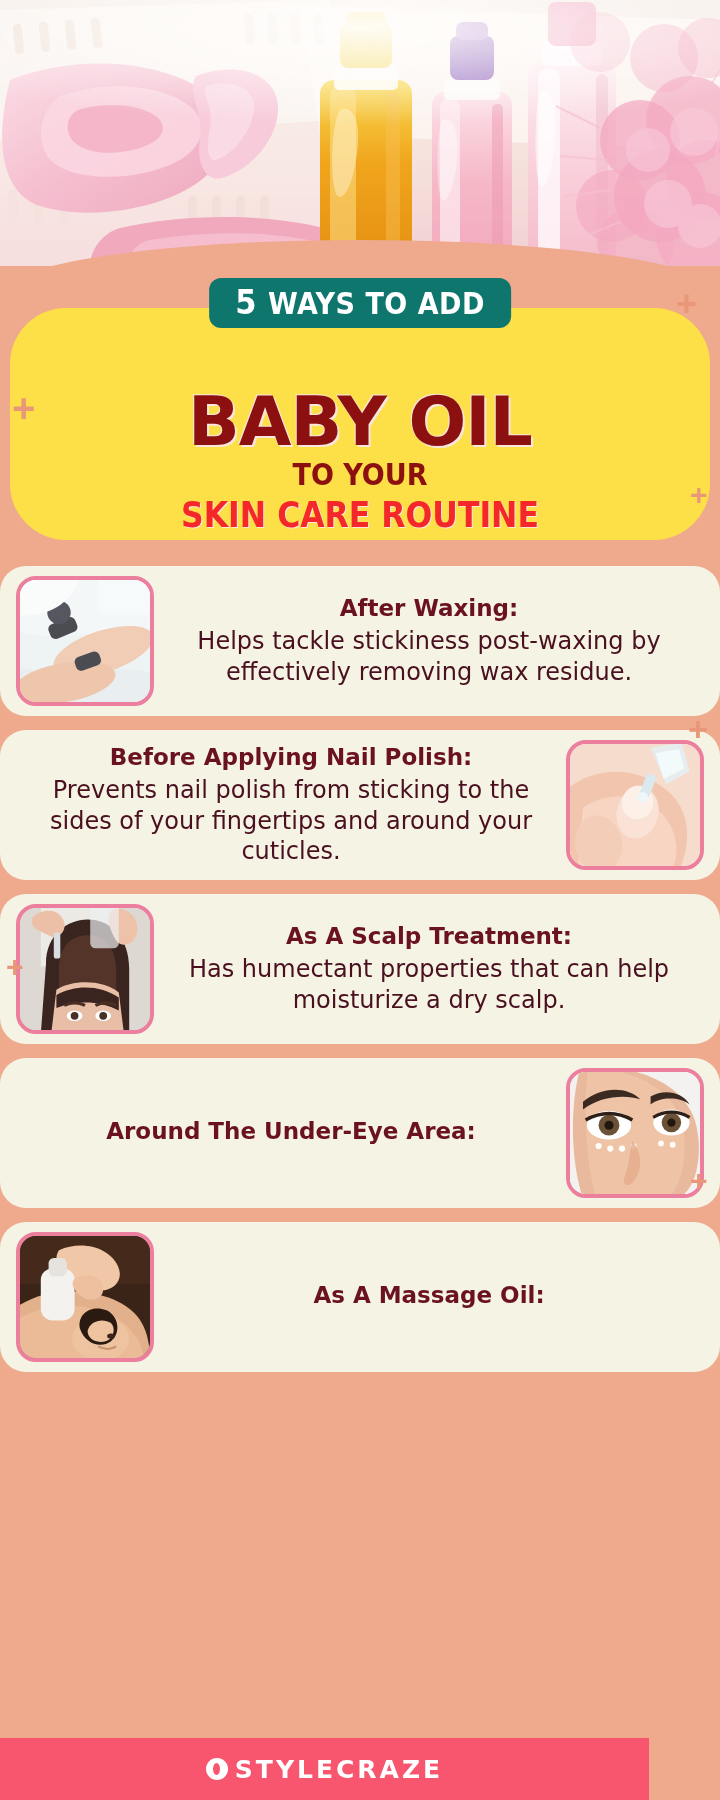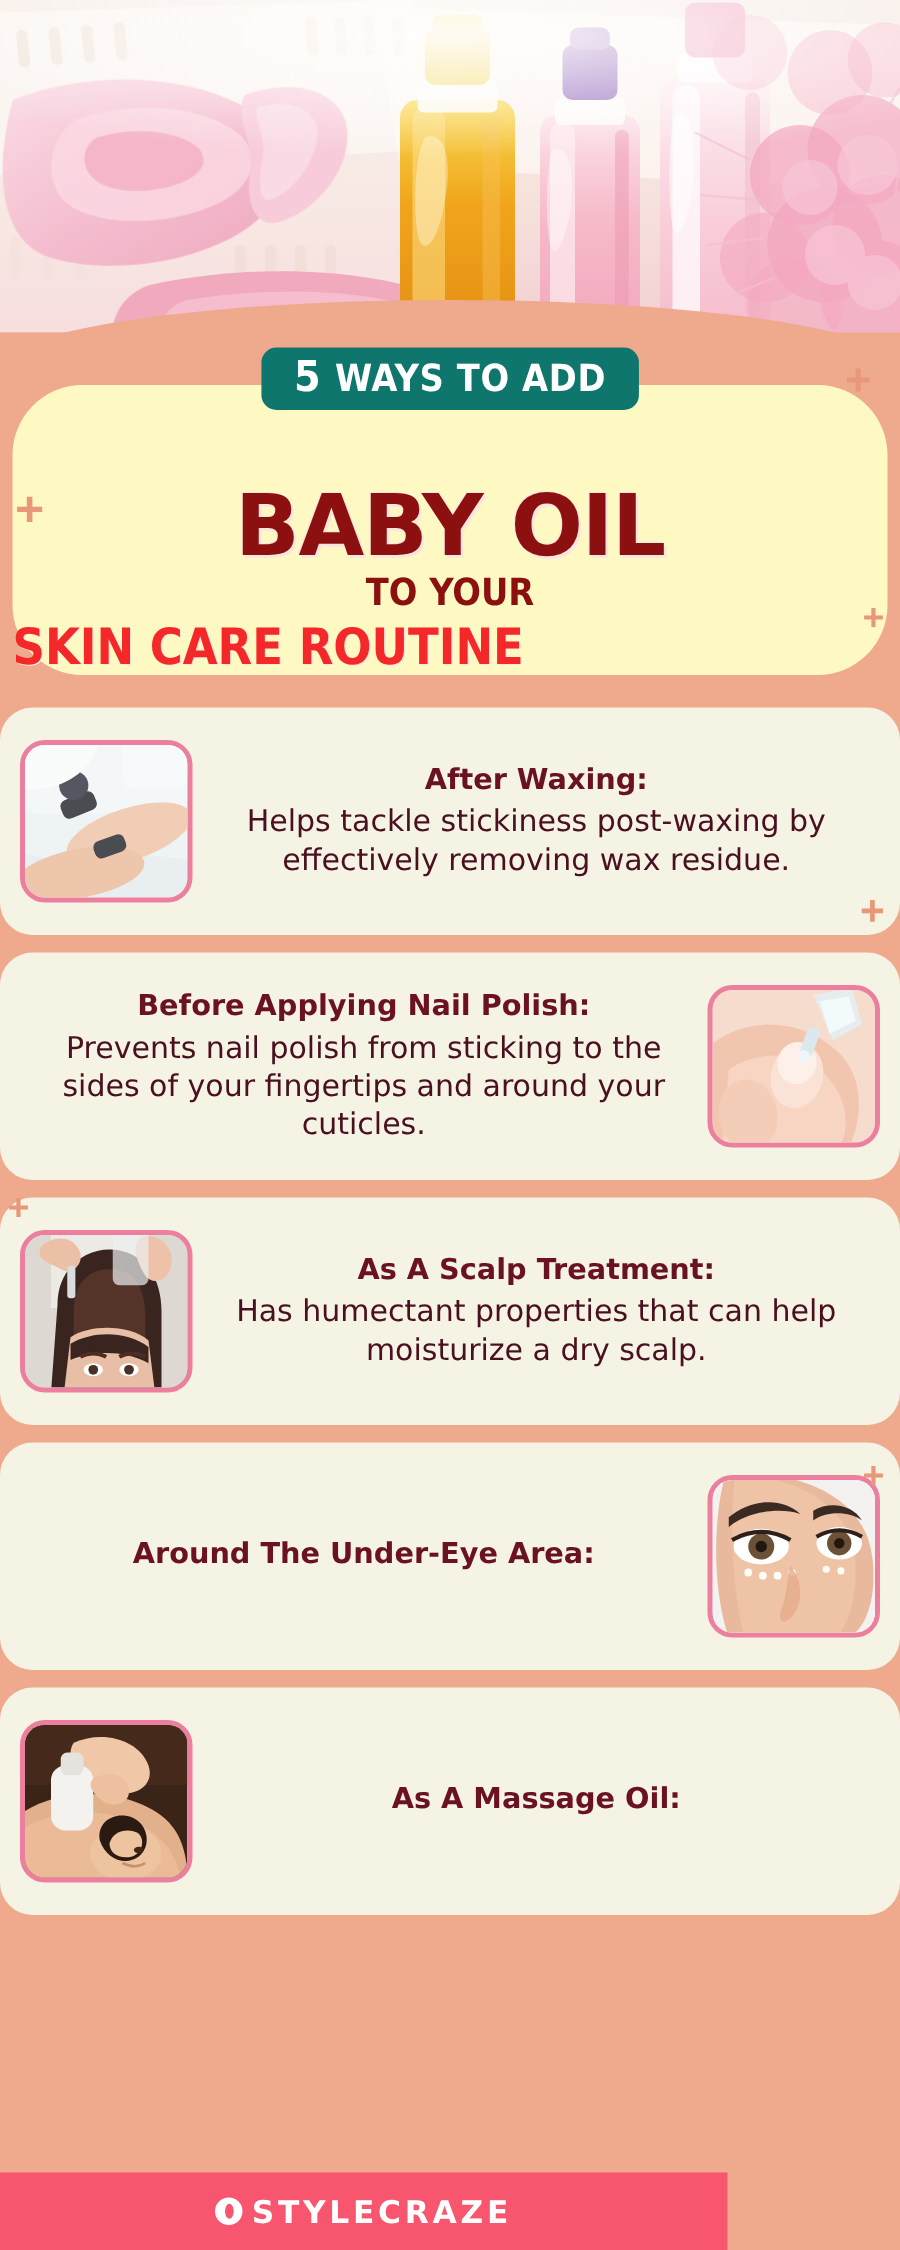--- a/index.html
+++ b/index.html
@@ -17,21 +17,21 @@
   .hero svg { display:block; width:720px; height:266px; }
 
   
   .title-zone { position:relative; width:720px; height:300px; background:#efa98d; }
   .title-zone::before{
     content:""; position:absolute; left:0; right:0; top:-26px; height:54px;
     background:#efa98d; border-radius:50% 50% 0 0 / 100% 100% 0 0;
   }
   .title-card{
     position:absolute; left:10px; top:42px; width:700px; height:232px;
-    background:#fef9c3; border-radius:56px;
+    background:#fde047; border-radius:56px;
   }
   .badge{
     position:absolute; left:50%; transform:translateX(-50%); top:12px;
     background:#0f766e; color:#ffffff;
     border-radius:12px; padding:7px 26px 9px 26px;
     font-size:30px; font-weight:bold; letter-spacing:.5px;
     white-space:nowrap; line-height:1; z-index:5;
     font-family:"DejaVu Sans Condensed","Liberation Sans Narrow","Liberation Sans",sans-serif;
     transform-origin:center; 
   }
@@ -42,36 +42,36 @@
     letter-spacing:-1px;
     text-shadow:2px 2px 0 #fbe6dd, -1px -1px 0 #fbe6dd;
     font-family:"DejaVu Sans","Liberation Sans",sans-serif;
   }
   .t-sub{
     position:absolute; left:0; right:0; top:152px; text-align:center;
     font-size:30px; font-weight:bold; color:#8d1010; line-height:1;
     font-family:"DejaVu Sans Condensed","Liberation Sans Narrow","Liberation Sans",sans-serif;
   }
   .t-accent{
-    position:absolute; left:0; right:0; top:190px; text-align:left;
-    font-size:40px; font-weight:bold; color:#f42828; line-height:1;
+    position:absolute; left:0; right:0; top:190px; text-align:center;
+    font-size:35px; font-weight:bold; color:#f42828; line-height:1;
     letter-spacing:0px;
     text-shadow:1px 1px 0 #fbe6dd;
     font-family:"DejaVu Sans Condensed","Liberation Sans Narrow","Liberation Sans",sans-serif;
   }
 
   
   .plus { position:absolute; color:#e89878; font-weight:bold; line-height:1; z-index:1; }
 
   
   .cards { position:relative; width:720px; background:#efa98d; padding-bottom:0; }
   .card{
     position:relative; width:720px; background:#f4f3e4;
     border-radius:26px; display:flex; align-items:center;
-    padding:26px 16px; margin-bottom:14px;
+    padding:10px 16px; margin-bottom:14px;
   }
   .card.left { flex-direction:row; }
   .card.right { flex-direction:row-reverse; }
   .thumb{
     flex:0 0 auto; width:138px; height:130px; border-radius:20px;
     border:4px solid #ec7f9e; overflow:hidden; background:#f2d7d9;
   }
   .thumb svg{ display:block; width:100%; height:100%; }
   .card-body{ flex:1 1 auto; text-align:center; padding:0 14px; }
   .card-title{
@@ -79,21 +79,21 @@
     margin-bottom:3px;
     font-family:"DejaVu Sans","Liberation Sans",sans-serif;
   }
   .card-text{
     font-size:24px; color:#4a1020; line-height:1.28;
     font-family:"DejaVu Sans","Liberation Sans",sans-serif;
   }
 
   
   .footer{
-    position:absolute; left:0; bottom:0; width:582px; height:62px;
+    position:absolute; left:0; bottom:0; width:649px; height:62px;
     background:#f8556f; display:flex; align-items:center; justify-content:center;
   }
   .logo-row{ display:flex; align-items:center; gap:7px; }
   .logo-mark{
     width:22px; height:22px; border-radius:50%; background:#ffffff;
     display:flex; align-items:center; justify-content:center;
   }
   .logo-mark span{
     display:block; width:7px; height:12px; border-radius:50% 50% 50% 50%;
     background:#f8556f;

